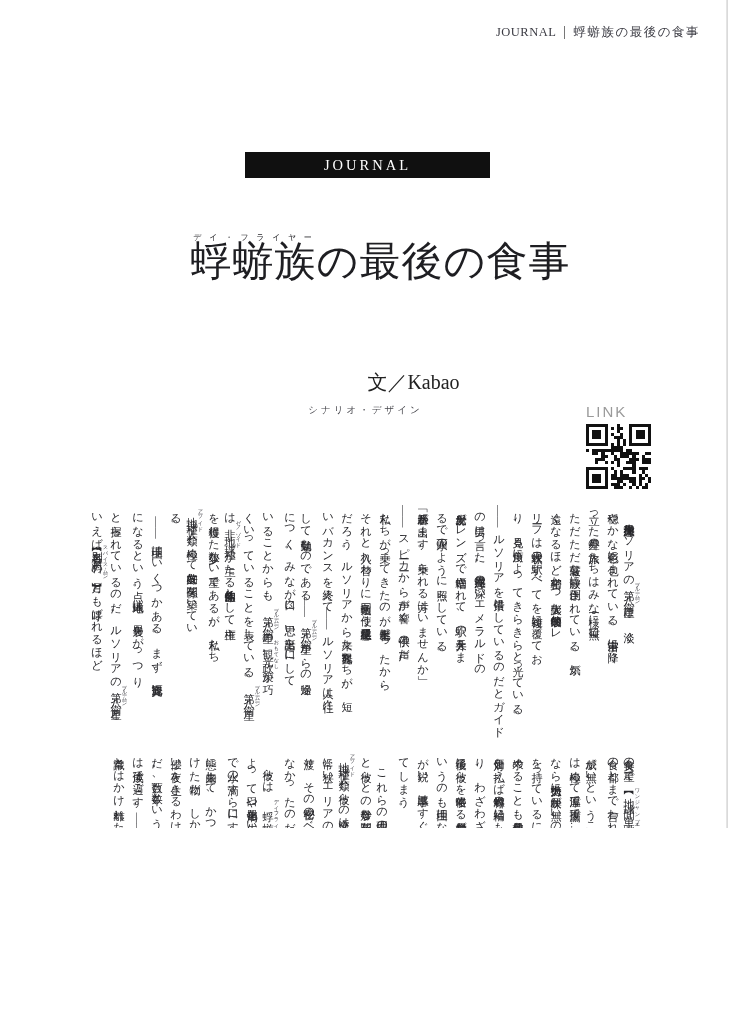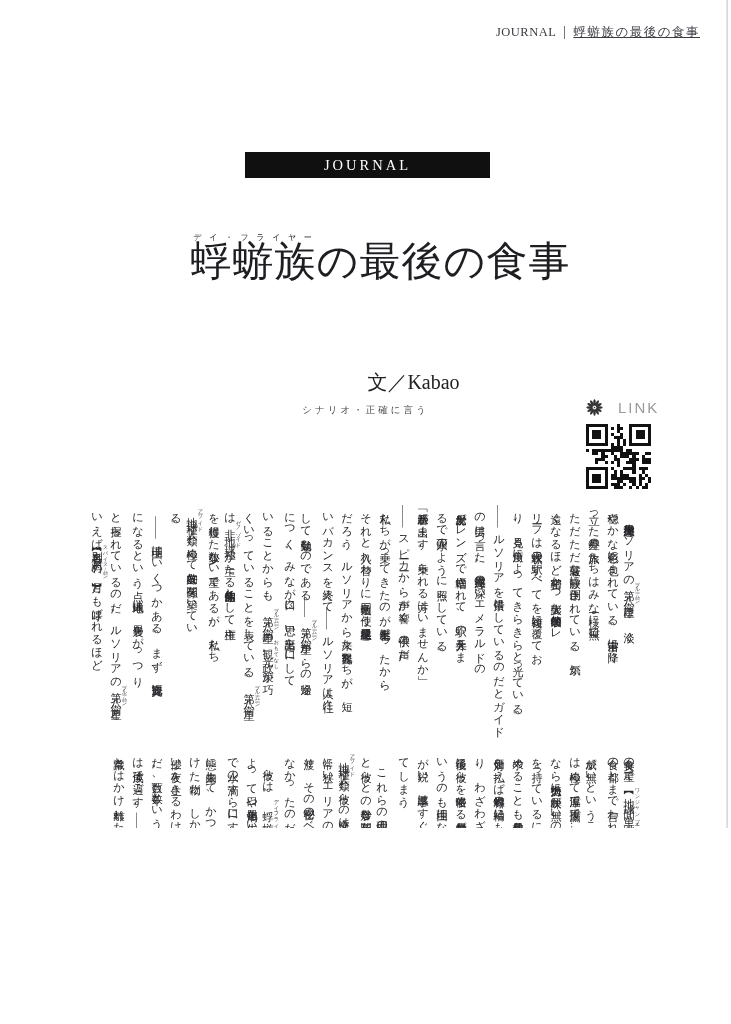--- a/index.html
+++ b/index.html
@@ -17,21 +17,21 @@
   }
   
   .running-head{
     position:absolute;top:24px;right:31px;
     display:flex;align-items:center;
     font-size:12.5px;color:#3c3c44;letter-spacing:.5px;
   }
   .running-head .sep{
     width:1px;height:13px;background:#777;margin:0 8px;display:inline-block;
   }
-  .running-head .jp{letter-spacing:1.5px;text-decoration:underline;}
+  .running-head .jp{letter-spacing:1.5px;}
   
   .banner{
     position:absolute;left:245px;top:152px;width:245px;height:26px;
     background:#101010;color:#ffffff;
     display:flex;align-items:center;justify-content:center;
     font-size:14.5px;letter-spacing:3px;
   }
   
   .title-wrap{
     position:absolute;left:0;top:233px;width:731px;text-align:center;
@@ -49,21 +49,21 @@
     position:absolute;left:0;top:369px;width:731px;text-align:center;
     font-size:20px;color:#222;padding-left:48px;
   }
   .role{
     position:absolute;left:0;top:404px;width:731px;text-align:center;
     font-size:9.5px;letter-spacing:3px;color:#46464c;
   }
   
   .link-row{
     position:absolute;left:586px;top:398px;height:18px;
-    display:flex;align-items:center;gap:15px;
+    display:flex;align-items:center;gap:5px;flex-direction:column;
   }
   .link-label{
     font-family:"Liberation Sans","DejaVu Sans",sans-serif;
     font-size:15px;letter-spacing:2px;color:#9a9a9a;font-weight:400;
   }
   .qr{
     position:absolute;left:586px;top:424px;width:65px;height:65px;
   }
   .qr svg{width:65px;height:65px;shape-rendering:crispEdges;}
   
@@ -111,21 +111,21 @@
 
   <div class="banner">
     <span>JOURNAL</span>
   </div>
 
   <div class="title-wrap">
     <h1><span><ruby>蜉蝣族<rt>デイ・フライヤー</rt></ruby>の最後の食事</span></h1>
   </div>
 
   <div class="byline">文／Kabao</div>
-  <div class="role">シナリオ・正確に言う</div>
+  <div class="role">シナリオ・デザイン</div>
 
   <div class="link-row">
     <svg width="17" height="17" viewBox="-10 -10 20 20" aria-hidden="true">
       <g fill="#333333" id="petals">
           <ellipse rx="1.5" ry="4.6" cy="-5" transform="rotate(0)"></ellipse>
           <ellipse rx="1.5" ry="4.6" cy="-5" transform="rotate(30)"></ellipse>
           <ellipse rx="1.5" ry="4.6" cy="-5" transform="rotate(60)"></ellipse>
           <ellipse rx="1.5" ry="4.6" cy="-5" transform="rotate(90)"></ellipse>
           <ellipse rx="1.5" ry="4.6" cy="-5" transform="rotate(120)"></ellipse>
           <ellipse rx="1.5" ry="4.6" cy="-5" transform="rotate(150)"></ellipse>

